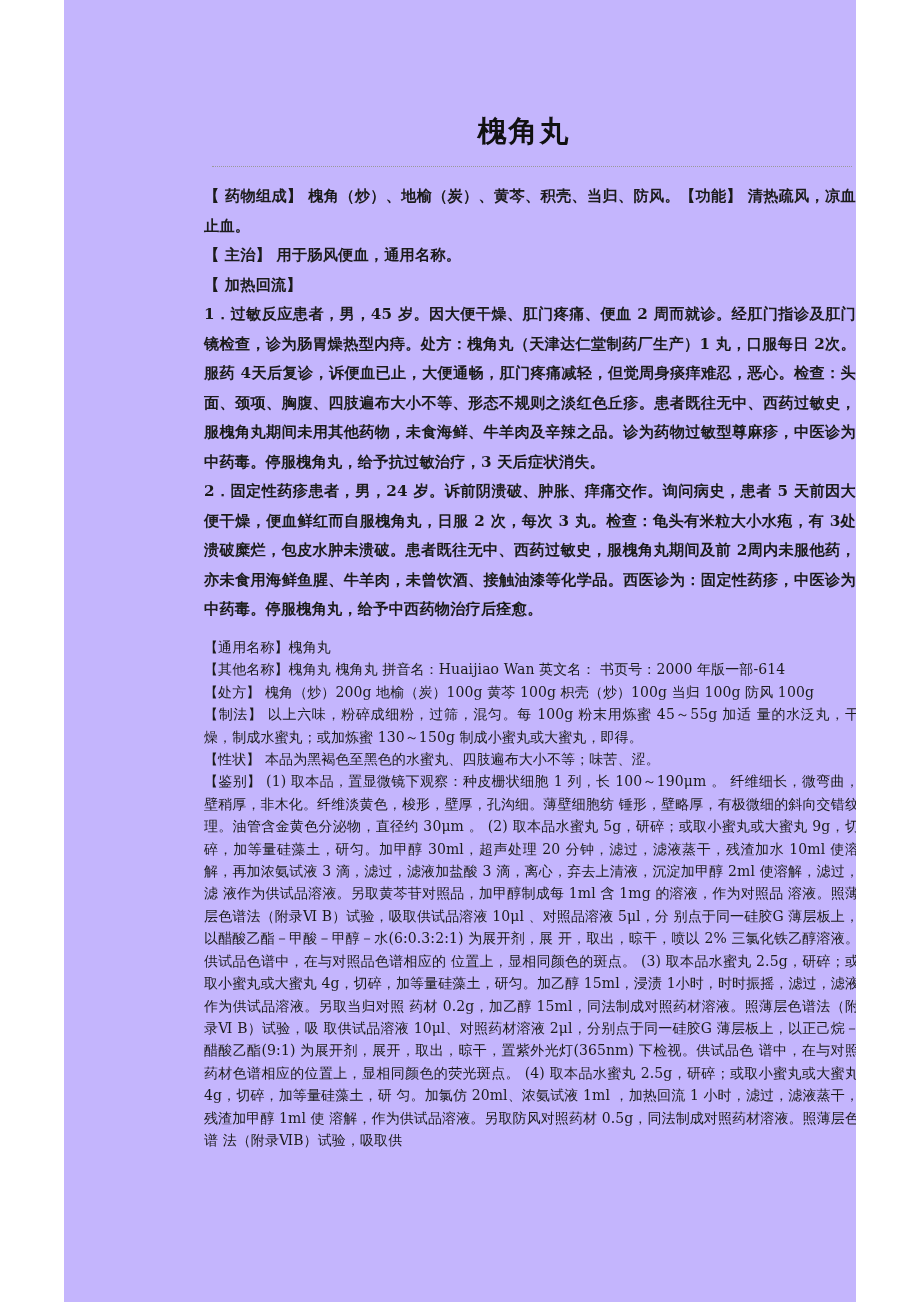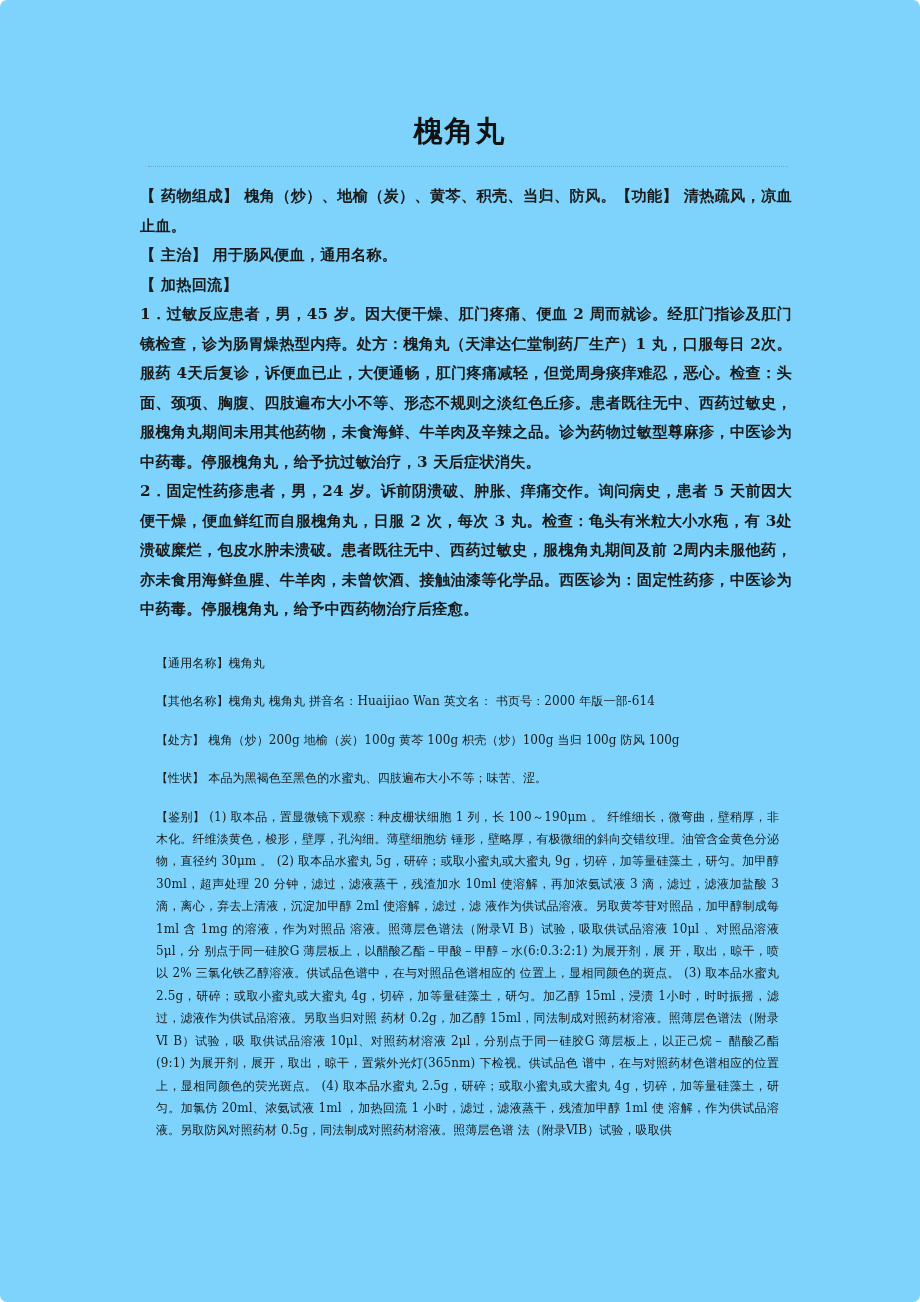--- a/index.html
+++ b/index.html
@@ -8,27 +8,26 @@
     padding: 0;
     background: #ffffff;
   }
   body {
     font-family: "DejaVu Serif", "Liberation Serif", serif;
     color: #1a1a1a;
     -webkit-font-smoothing: antialiased;
   }
   .page {
     position: relative;
-    width: 920px;
+    width: 792px;
     height: 1302px;
     margin: 0 auto;
-    background: #7dd3fc;
+    background: #c4b5fd;
     overflow: hidden;
     box-sizing: border-box;
-    border-radius: 7px;
   }
   .doc-title {
     position: absolute;
     top: 112px;
     left: 0;
     width: 920px;
     text-align: center;
     font-family: "DejaVu Serif", "Liberation Serif", serif;
     font-weight: bold;
     font-size: 29px;
@@ -60,25 +59,25 @@
     letter-spacing: 0.2px;
   }
 
   .small-block {
     position: absolute;
     top: 636px;
     left: 140px;
     width: 655px;
   }
   .spara {
-    font-size: 12px;
+    font-size: 14px;
     line-height: 22.4px;
     text-align: justify;
     text-justify: inter-ideograph;
-    margin: 16px;
+    margin: 0;
     color: #1b1b1b;
     letter-spacing: 0.1px;
   }
 </style>
 </head>
 <body>
 
 <div class="page">
 
   <div class="doc-title">槐角丸</div>
@@ -90,17 +89,18 @@
     <p class="para">【 主治】 用于肠风便血，通用名称。</p>
     <p class="para">【 加热回流】</p>
     <p class="para">1．过敏反应患者，男，45 岁。因大便干燥、肛门疼痛、便血 2 周而就诊。经肛门指诊及肛门镜检查，诊为肠胃燥热型内痔。处方：槐角丸（天津达仁堂制药厂生产）1 丸，口服每日 2次。服药 4天后复诊，诉便血已止，大便通畅，肛门疼痛减轻，但觉周身痰痒难忍，恶心。检查：头面、颈项、胸腹、四肢遍布大小不等、形态不规则之淡红色丘疹。患者既往无中、西药过敏史，服槐角丸期间未用其他药物，未食海鲜、牛羊肉及辛辣之品。诊为药物过敏型尊麻疹，中医诊为中药毒。停服槐角丸，给予抗过敏治疗，3 天后症状消失。</p>
     <p class="para">2．固定性药疹患者，男，24 岁。诉前阴溃破、肿胀、痒痛交作。询问病史，患者 5 天前因大便干燥，便血鲜红而自服槐角丸，日服 2 次，每次 3 丸。检查：龟头有米粒大小水疱，有 3处溃破糜烂，包皮水肿未溃破。患者既往无中、西药过敏史，服槐角丸期间及前 2周内未服他药，亦未食用海鲜鱼腥、牛羊肉，未曾饮酒、接触油漆等化学品。西医诊为：固定性药疹，中医诊为中药毒。停服槐角丸，给予中西药物治疗后痊愈。</p>
   </div>
 
   <div class="small-block">
     <p class="spara">【通用名称】槐角丸</p>
     <p class="spara">【其他名称】槐角丸 槐角丸 拼音名：Huaijiao Wan 英文名： 书页号：2000 年版一部-614</p>
     <p class="spara">【处方】 槐角（炒）200g 地榆（炭）100g 黄芩 100g 枳壳（炒）100g 当归 100g 防风 100g</p>
+    <p class="spara">【制法】 以上六味，粉碎成细粉，过筛，混匀。每 100g 粉末用炼蜜 45～55g 加适 量的水泛丸，干燥，制成水蜜丸；或加炼蜜 130～150g 制成小蜜丸或大蜜丸，即得。</p>
     <p class="spara">【性状】 本品为黑褐色至黑色的水蜜丸、四肢遍布大小不等；味苦、涩。</p>
     <p class="spara">【鉴别】 (1) 取本品，置显微镜下观察：种皮栅状细胞 1 列，长 100～190μm 。 纤维细长，微弯曲，壁稍厚，非木化。纤维淡黄色，梭形，壁厚，孔沟细。薄壁细胞纺 锤形，壁略厚，有极微细的斜向交错纹理。油管含金黄色分泌物，直径约 30μm 。 (2) 取本品水蜜丸 5g，研碎；或取小蜜丸或大蜜丸 9g，切碎，加等量硅藻土，研匀。加甲醇 30ml，超声处理 20 分钟，滤过，滤液蒸干，残渣加水 10ml 使溶解，再加浓氨试液 3 滴，滤过，滤液加盐酸 3 滴，离心，弃去上清液，沉淀加甲醇 2ml 使溶解，滤过，滤 液作为供试品溶液。另取黄芩苷对照品，加甲醇制成每 1ml 含 1mg 的溶液，作为对照品 溶液。照薄层色谱法（附录Ⅵ B）试验，吸取供试品溶液 10μl 、对照品溶液 5μl，分 别点于同一硅胶G 薄层板上，以醋酸乙酯－甲酸－甲醇－水(6:0.3:2:1) 为展开剂，展 开，取出，晾干，喷以 2% 三氯化铁乙醇溶液。供试品色谱中，在与对照品色谱相应的 位置上，显相同颜色的斑点。 (3) 取本品水蜜丸 2.5g，研碎；或取小蜜丸或大蜜丸 4g，切碎，加等量硅藻土，研匀。加乙醇 15ml，浸渍 1小时，时时振摇，滤过，滤液作为供试品溶液。另取当归对照 药材 0.2g，加乙醇 15ml，同法制成对照药材溶液。照薄层色谱法（附录Ⅵ B）试验，吸 取供试品溶液 10μl、对照药材溶液 2μl，分别点于同一硅胶G 薄层板上，以正己烷－ 醋酸乙酯(9:1) 为展开剂，展开，取出，晾干，置紫外光灯(365nm) 下检视。供试品色 谱中，在与对照药材色谱相应的位置上，显相同颜色的荧光斑点。 (4) 取本品水蜜丸 2.5g，研碎；或取小蜜丸或大蜜丸 4g，切碎，加等量硅藻土，研 匀。加氯仿 20ml、浓氨试液 1ml ，加热回流 1 小时，滤过，滤液蒸干，残渣加甲醇 1ml 使 溶解，作为供试品溶液。另取防风对照药材 0.5g，同法制成对照药材溶液。照薄层色谱 法（附录ⅥB）试验，吸取供</p>
   </div>
 
 </div>
 
 </body></html>

